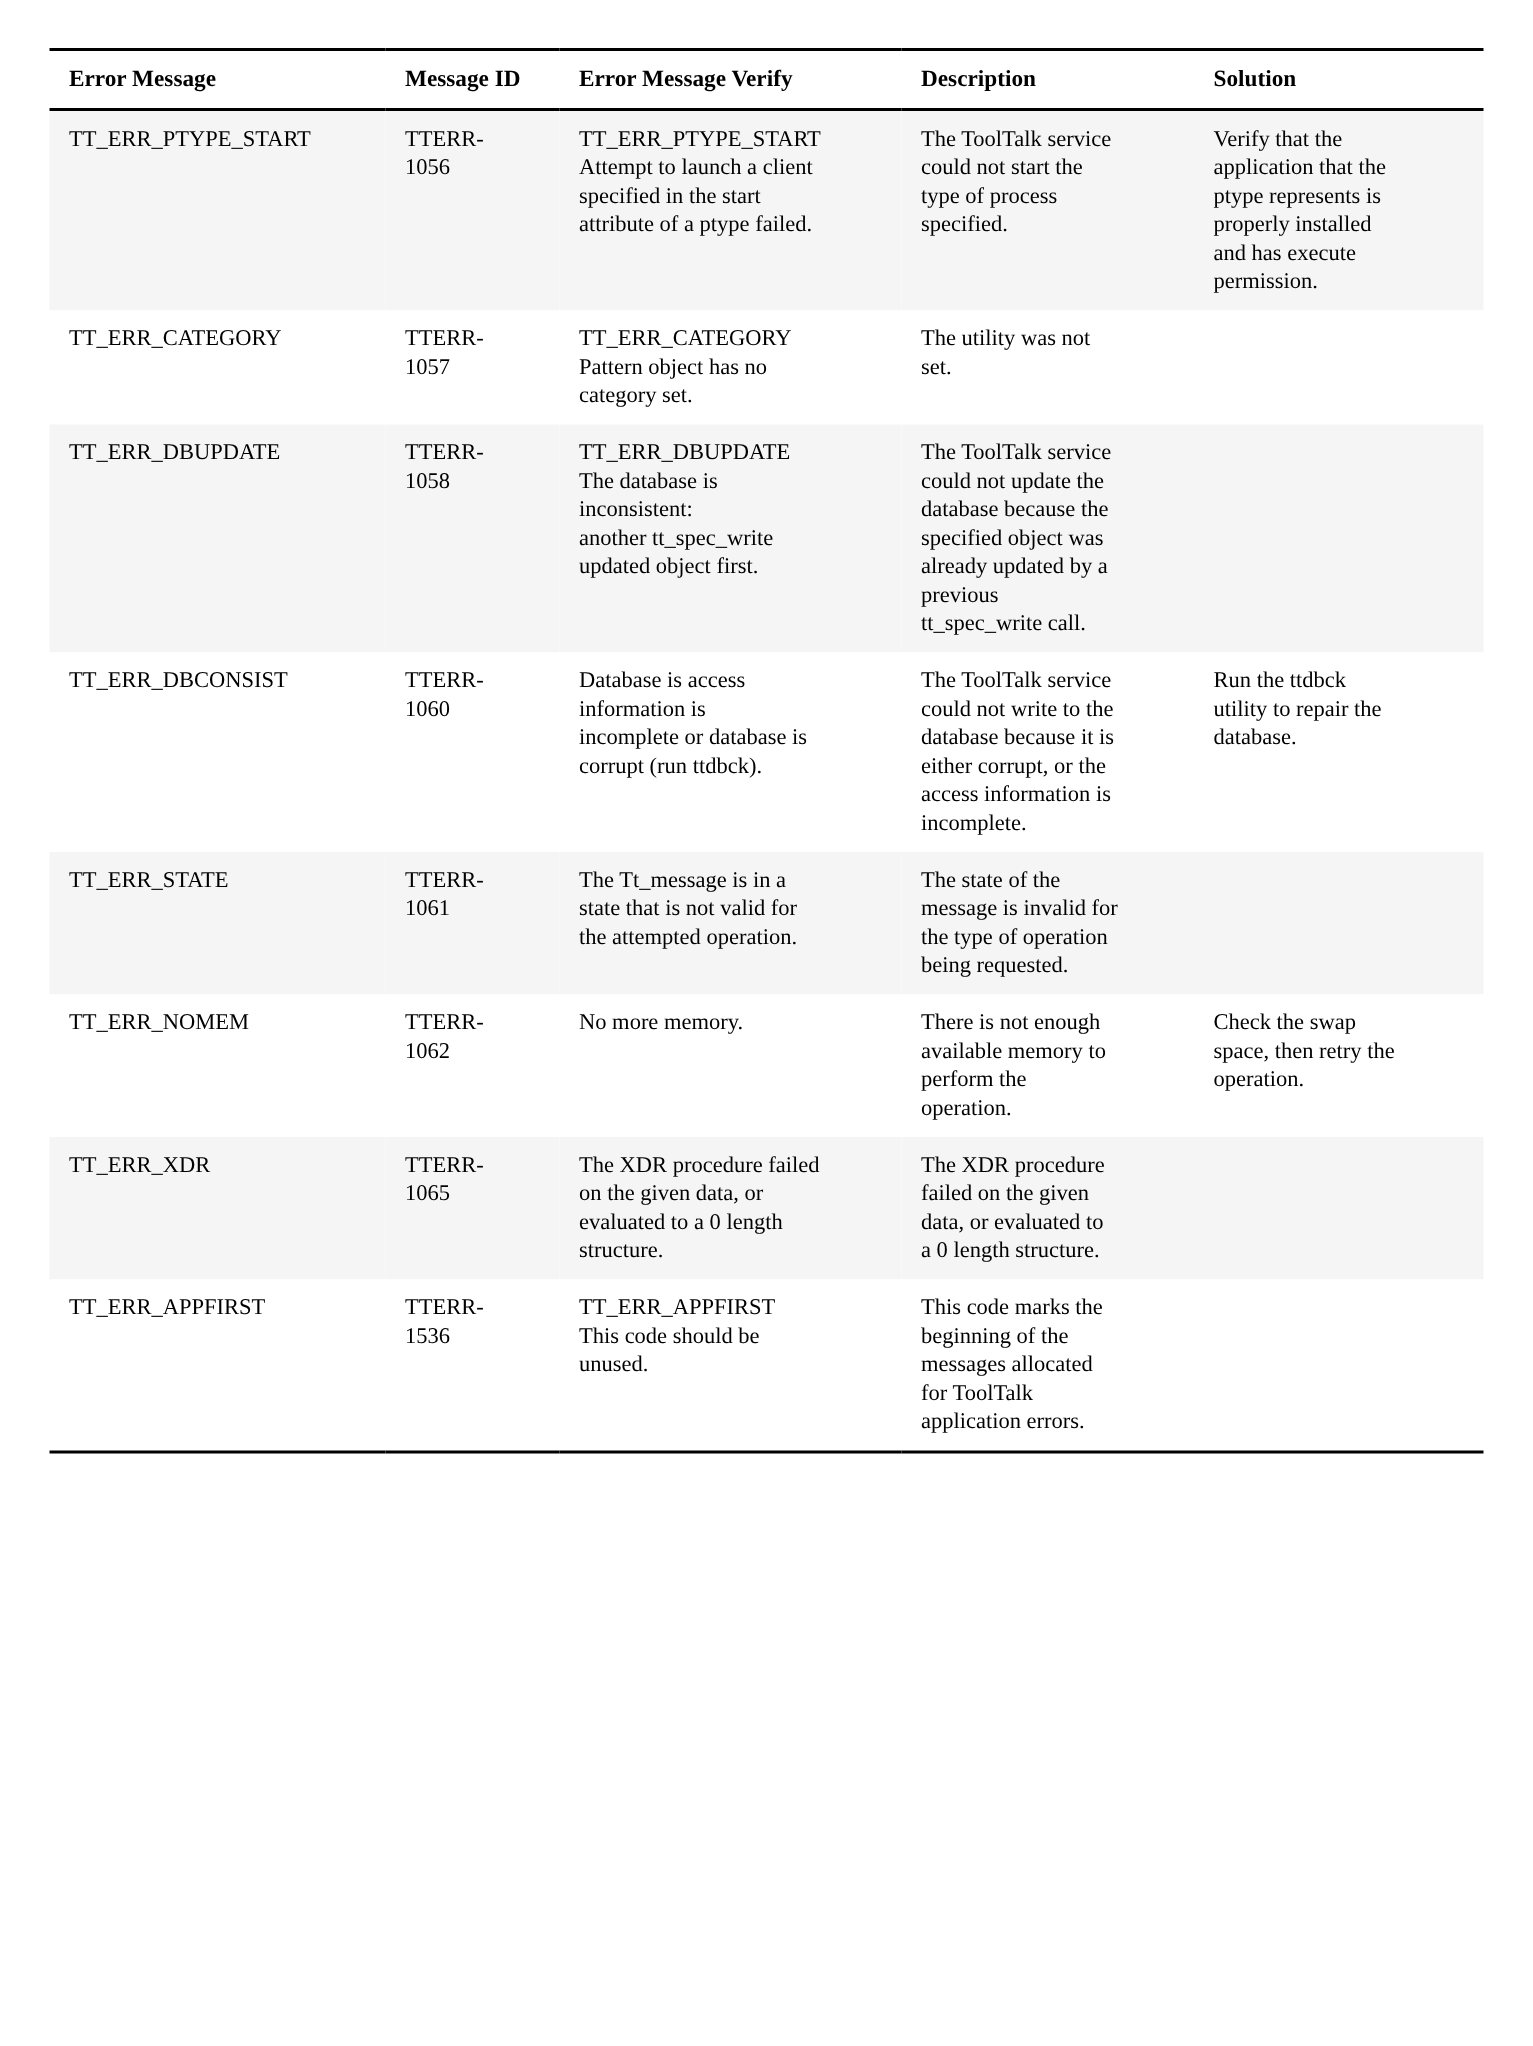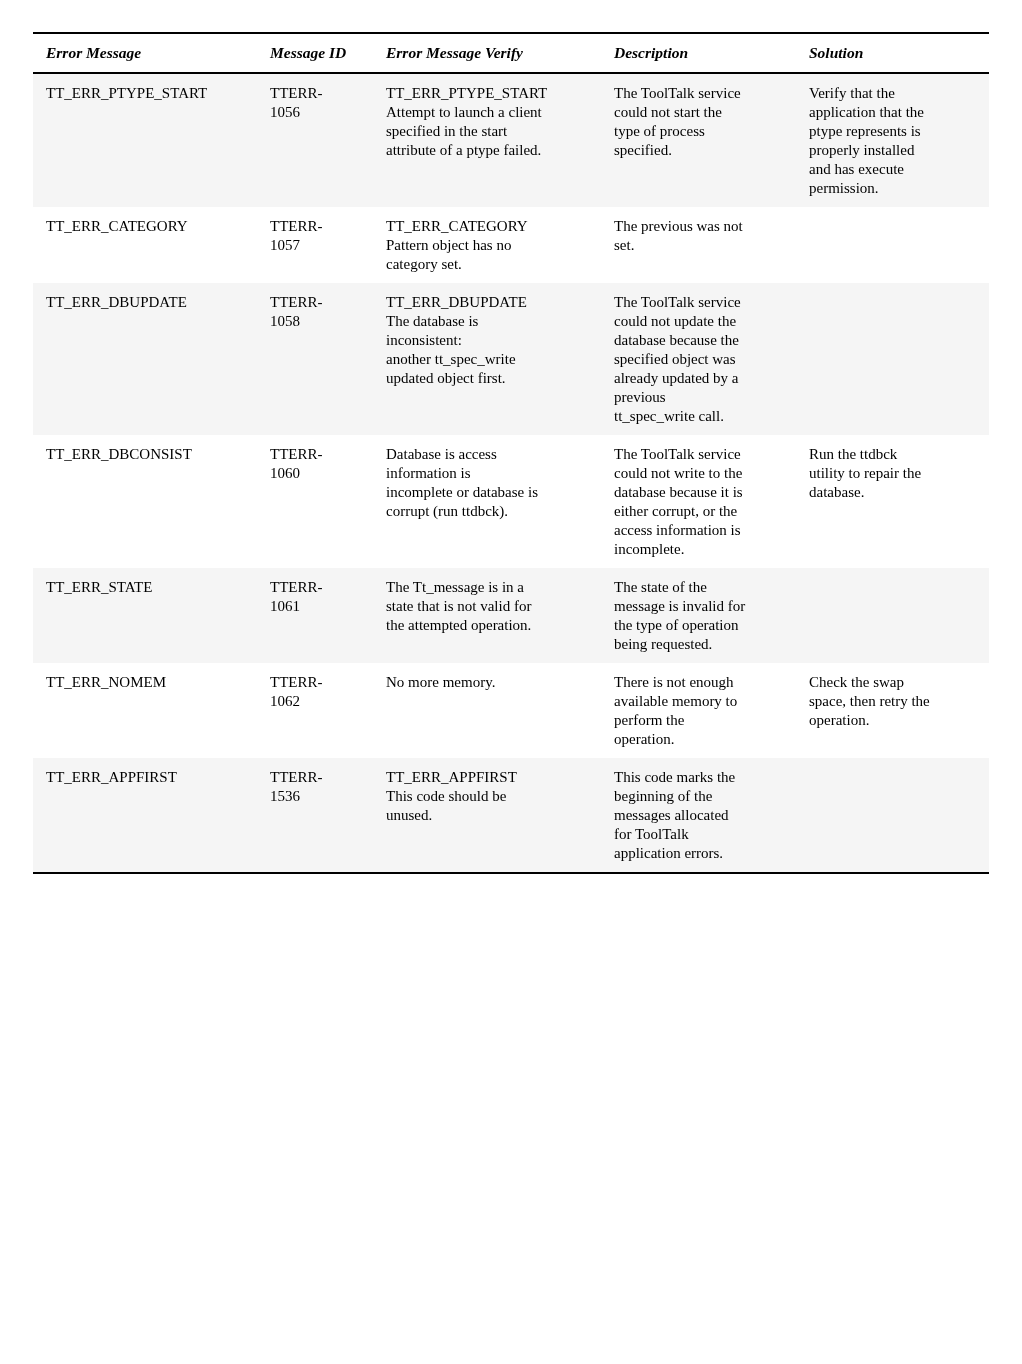--- a/index.html
+++ b/index.html
@@ -31,21 +31,20 @@
     text-align: left;
     vertical-align: bottom;
     font-weight: bold;
     font-size: 15.5px;
     line-height: 19px;
     padding: 9px 6px 10px 13px;
     border-bottom: 2px solid var(--rule-color, #000);
     background: #ffffff;
     white-space: nowrap;
     overflow: hidden;
-    font-style: italic;
   }
   table.doc-table tbody td {
     vertical-align: top;
     font-size: 15px;
     line-height: 19px;
     padding: 10px 8px 9px 13px;
     white-space: pre-line;
     font-family: Liberation Serif, serif;
   }
   table.doc-table tbody tr:nth-child(odd) {
@@ -102,21 +101,21 @@
 and has execute
 permission.</td>
       </tr>
       <tr>
         <td>TT_ERR_CATEGORY</td>
         <td>TTERR-
 1057</td>
         <td>TT_ERR_CATEGORY
 Pattern object has no
 category set.</td>
-        <td>The previous was not
+        <td>The utility was not
 set.</td>
         <td></td>
       </tr>
       <tr>
         <td>TT_ERR_DBUPDATE</td>
         <td>TTERR-
 1058</td>
         <td>TT_ERR_DBUPDATE
 The database is
 inconsistent:
@@ -169,20 +168,34 @@
         <td>No more memory.</td>
         <td>There is not enough
 available memory to
 perform the
 operation.</td>
         <td>Check the swap
 space, then retry the
 operation.</td>
       </tr>
       <tr>
+        <td>TT_ERR_XDR</td>
+        <td>TTERR-
+1065</td>
+        <td>The XDR procedure failed
+on the given data, or
+evaluated to a 0 length
+structure.</td>
+        <td>The XDR procedure
+failed on the given
+data, or evaluated to
+a 0 length structure.</td>
+        <td></td>
+      </tr>
+      <tr>
         <td>TT_ERR_APPFIRST</td>
         <td>TTERR-
 1536</td>
         <td>TT_ERR_APPFIRST
 This code should be
 unused.</td>
         <td>This code marks the
 beginning of the
 messages allocated
 for ToolTalk

